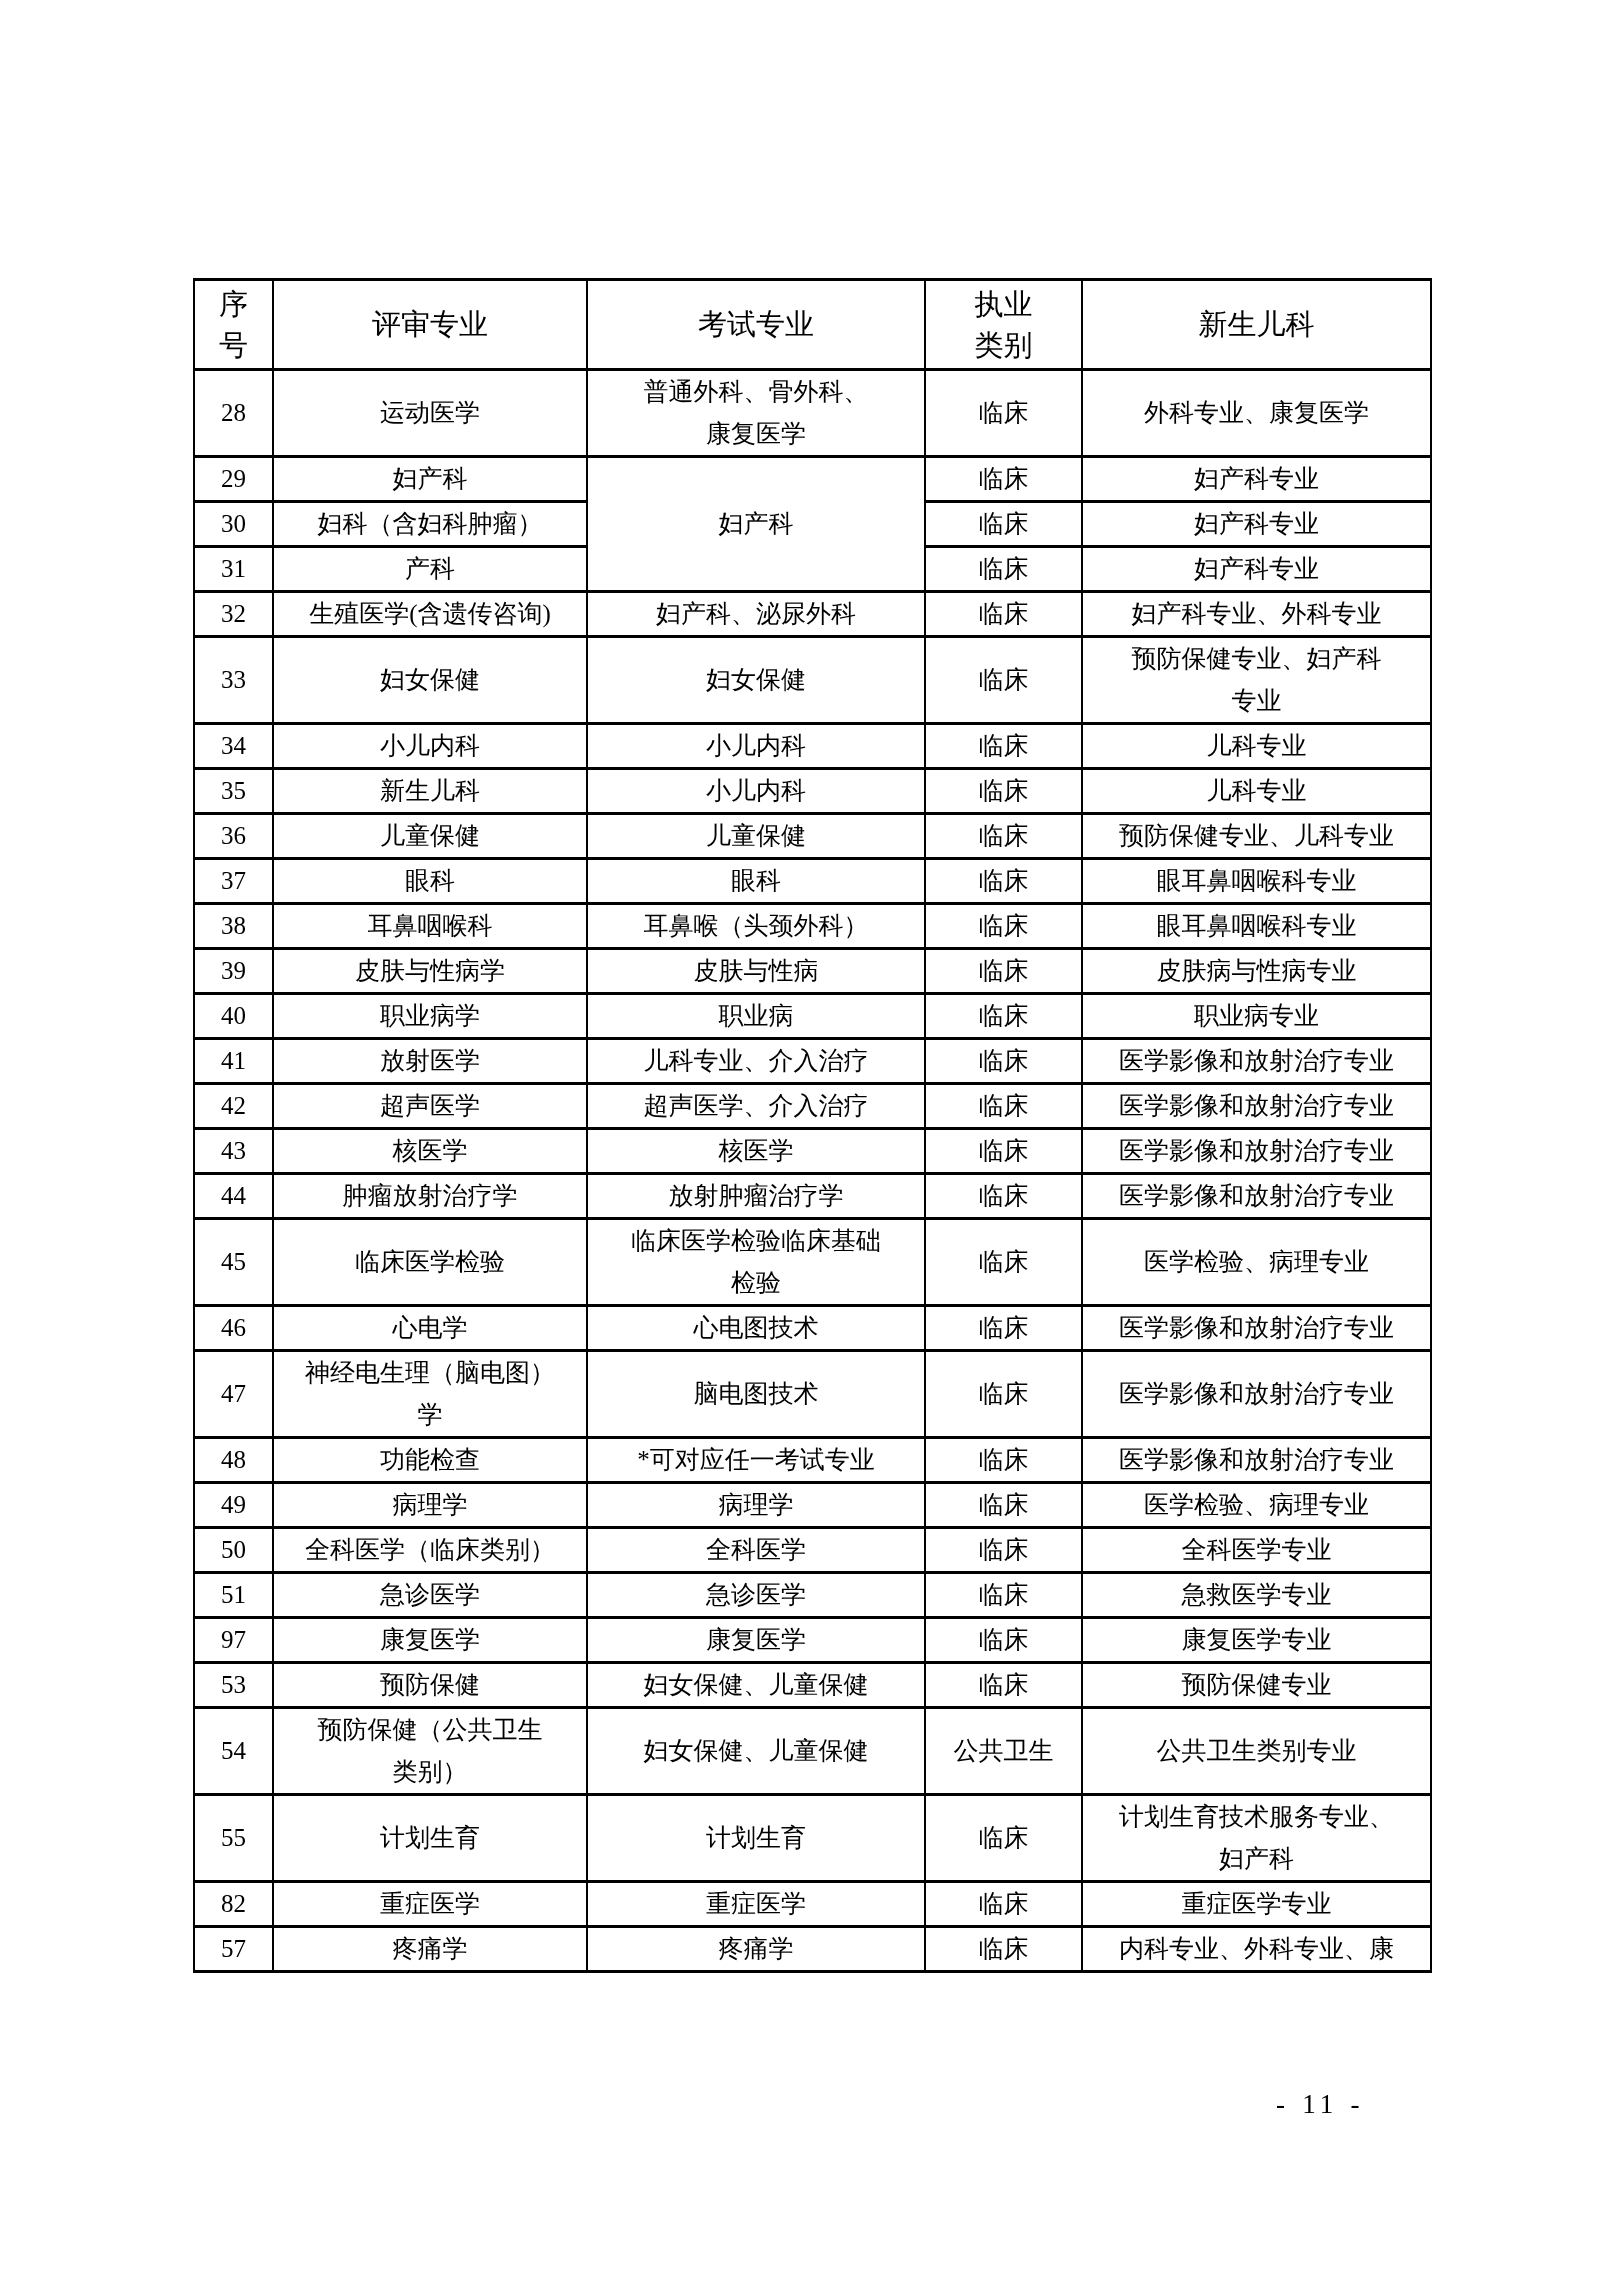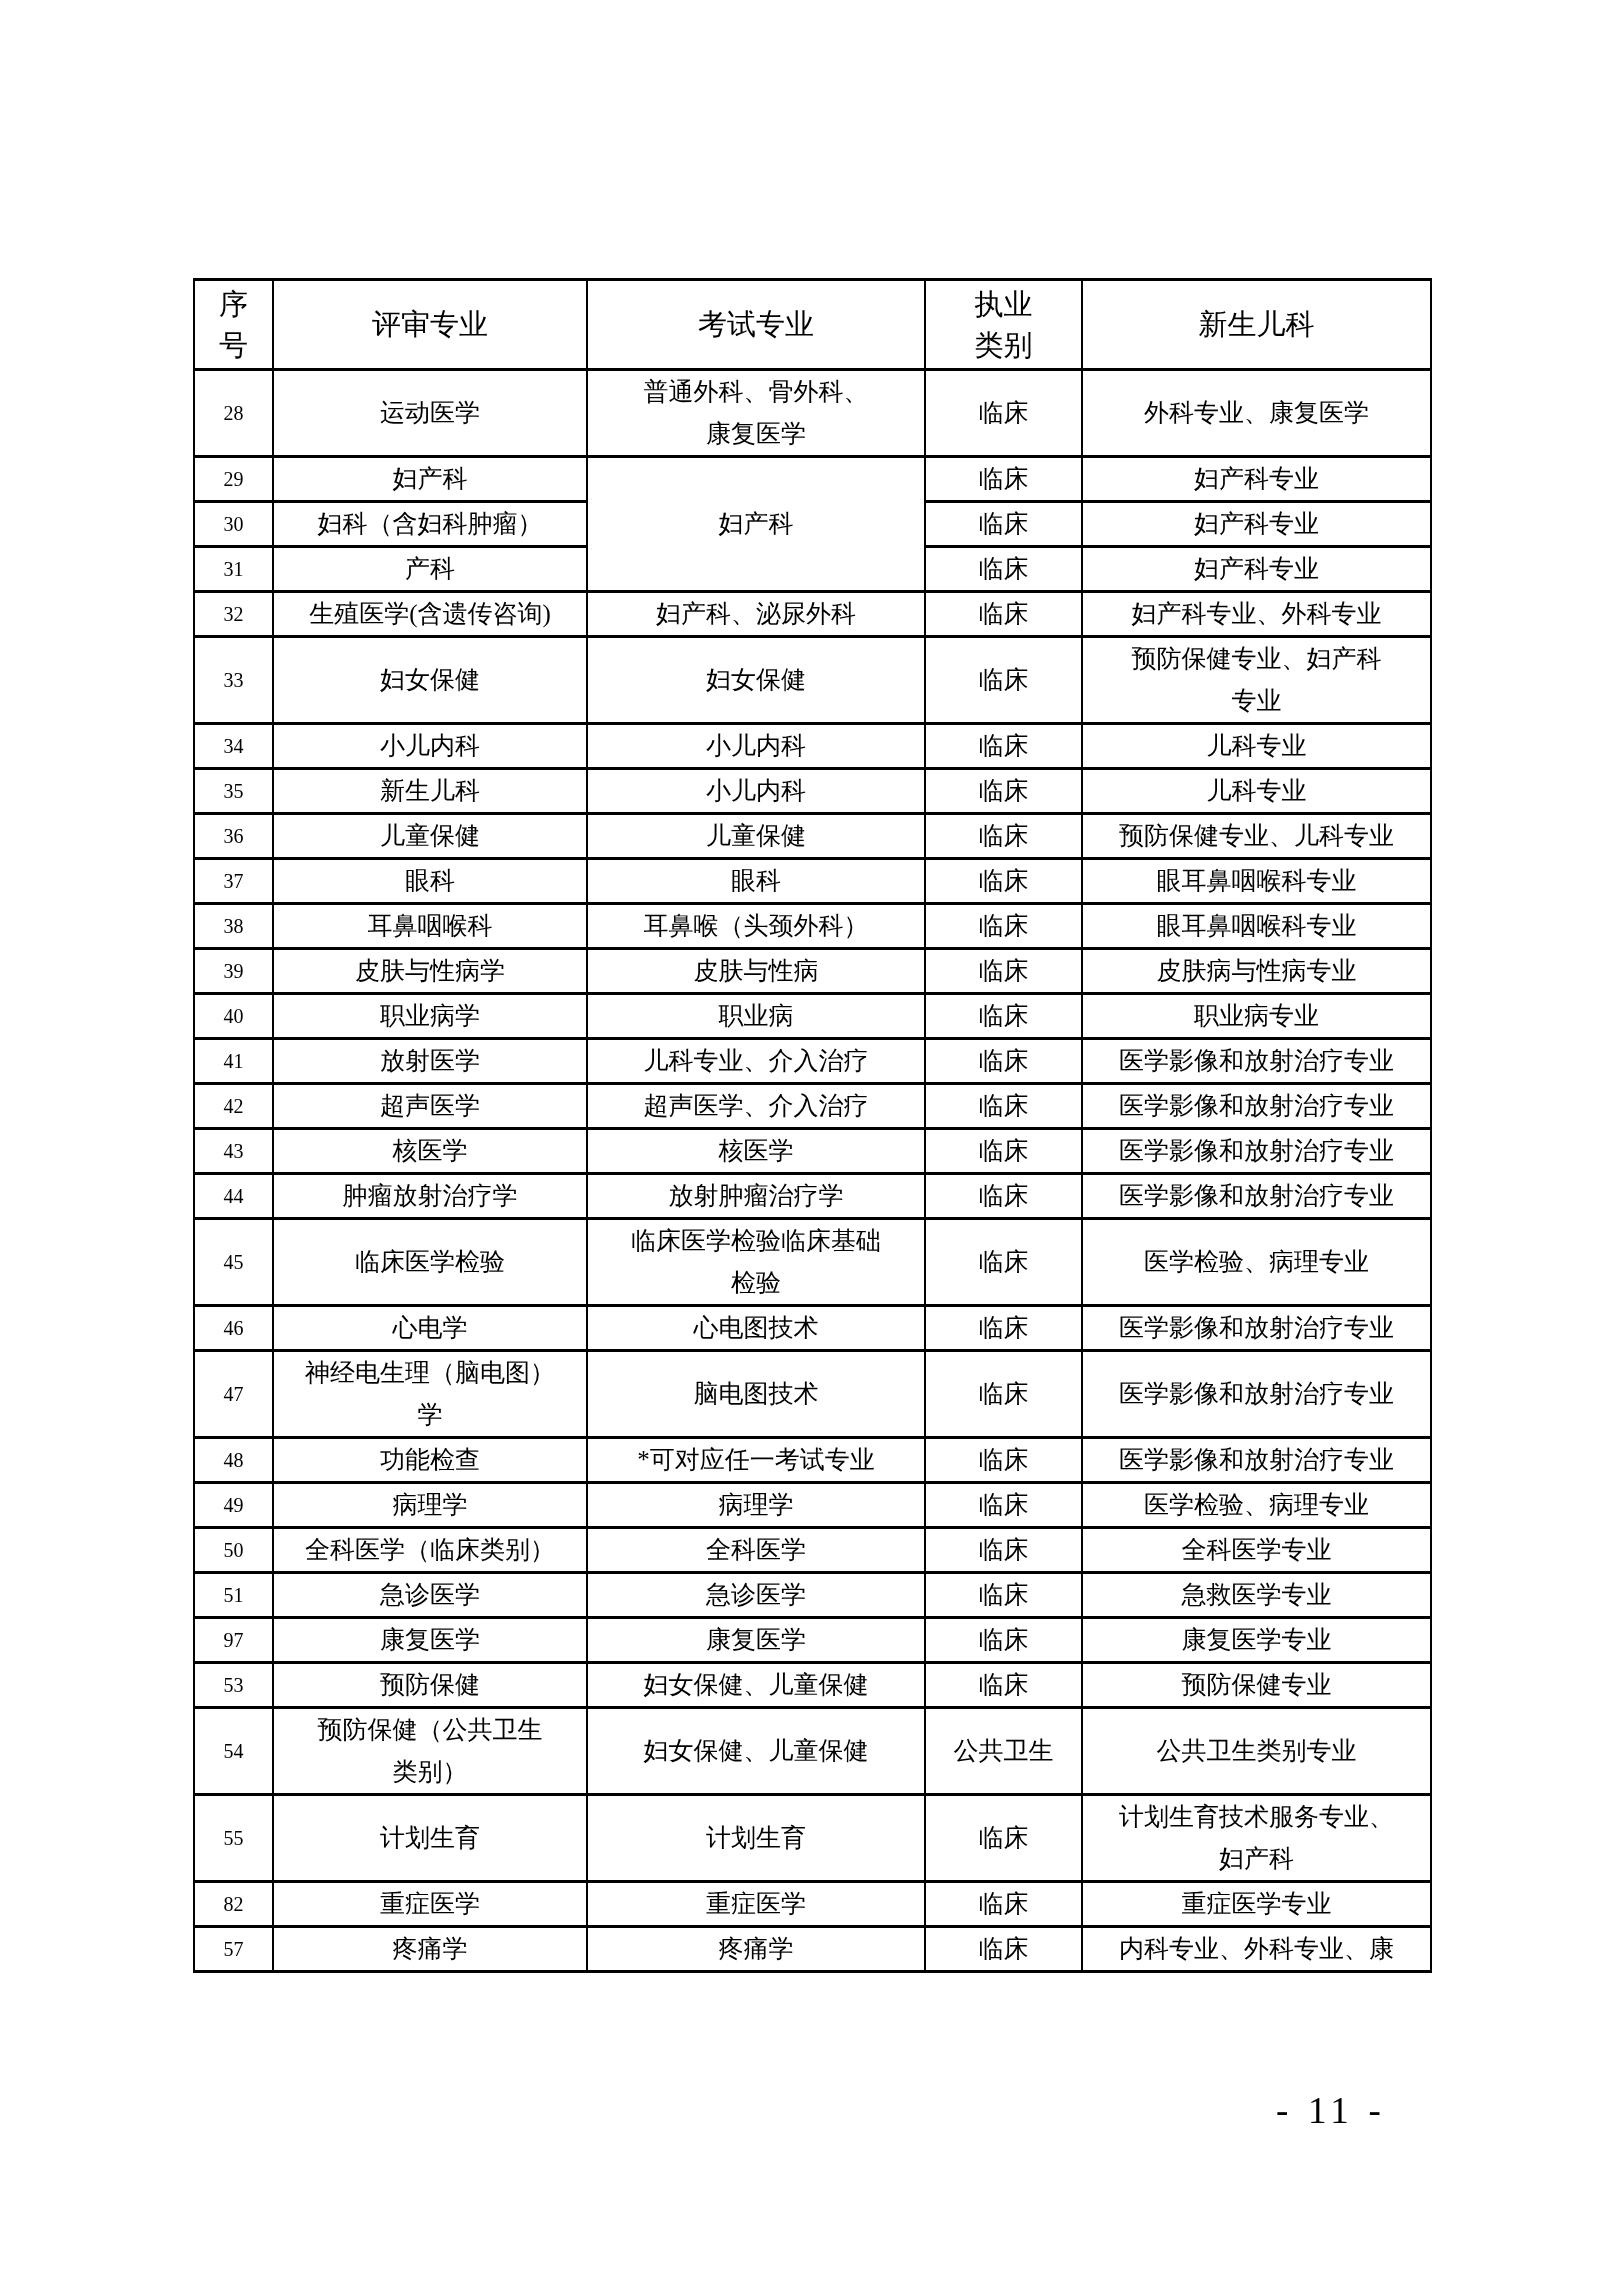--- a/index.html
+++ b/index.html
@@ -40,27 +40,27 @@
     font-size: 29px;
     line-height: 41px;
     font-weight: normal;
     padding: 2.6px;
   }
   .spec-table td {
     font-size: 25px;
     line-height: 42px;
   }
   .spec-table td.num {
-    font-size: 20px;
+    font-size: 25px;
   }
   .page-number {
     position: absolute;
     left: 1276px;
     top: 2089px;
-    font-size: 37px;
+    font-size: 27px;
     letter-spacing: 5.2px;
     white-space: pre;
   }
 </style>
 </head>
 <body>
 
 <div class="page">
   <table class="spec-table">
     <colgroup>

